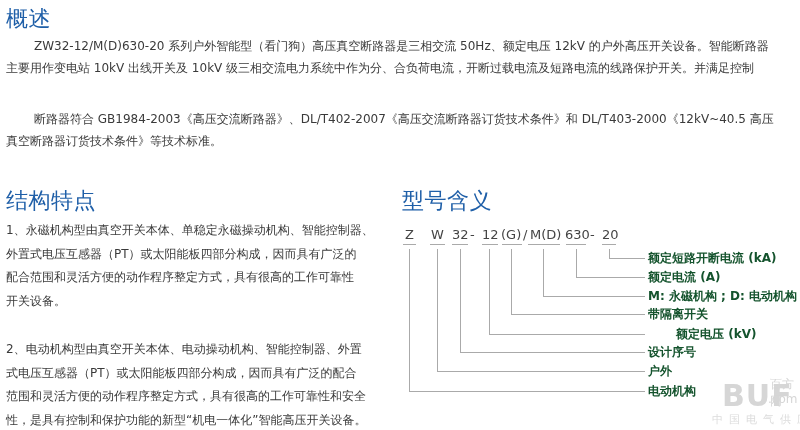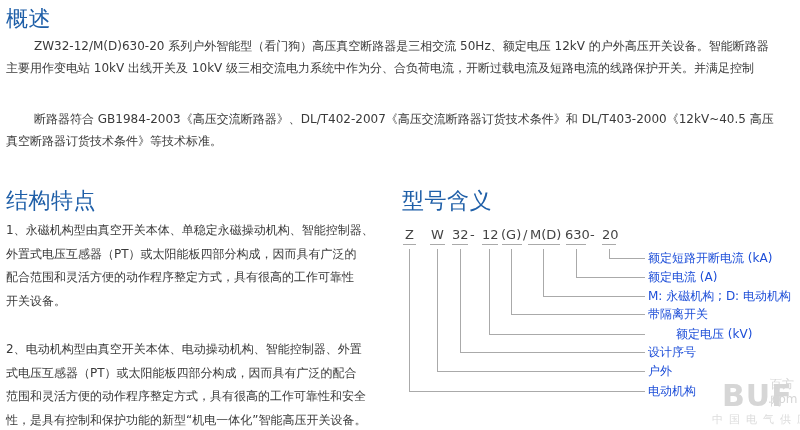--- a/index.html
+++ b/index.html
@@ -5,21 +5,21 @@
   html, body { margin:0; padding:0; }
   body { width:800px; height:430px; background:#ffffff; position:relative; overflow:hidden;
          font-family:"DejaVu Sans","Liberation Sans",sans-serif; color:#333; }
   .h { position:absolute; color:#1f5fa8; font-size:22px; font-weight:normal; margin:0; letter-spacing:0.5px; }
   .p { position:absolute; font-size:12px; line-height:22px; color:#3a3a3a; margin:0; }
   .code { position:absolute; top:227px; font-size:13px; color:#444; }
   .code span { position:absolute; white-space:nowrap; }
   .ul { position:absolute; top:244px; height:1px; background:#aaa; }
   .vline { position:absolute; width:1px; background:#aaa; }
   .hline { position:absolute; height:1px; background:#aaa; }
-  .lbl { position:absolute; left:648px; font-size:12px; color:#1d4ed8; white-space:nowrap; }
+  .lbl { position:absolute; left:648px; font-size:12px; color:#14532d; white-space:nowrap;font-weight:bold; }
   .wm { position:absolute; left:722px; top:378px; width:76px; text-align:left; color:#d6d6d6; }
   .wm .big { font-size:30px; font-weight:bold; letter-spacing:1px; }
   .wm .sub { position:absolute; left:-10px; top:34px; font-size:11px; letter-spacing:6px; color:#dcdcdc; white-space:nowrap; }
 </style>
 </head>
 <body>
 
 <h2 class="h" style="left:6px; top:4px;">概述</h2>
 <div class="p" style="left:6px; top:35px; width:790px;">
   <div style="padding-left:28px;">ZW32-12/M(D)630-20 系列户外智能型（看门狗）高压真空断路器是三相交流 50Hz、额定电压 12kV 的户外高压开关设备。智能断路器</div>

